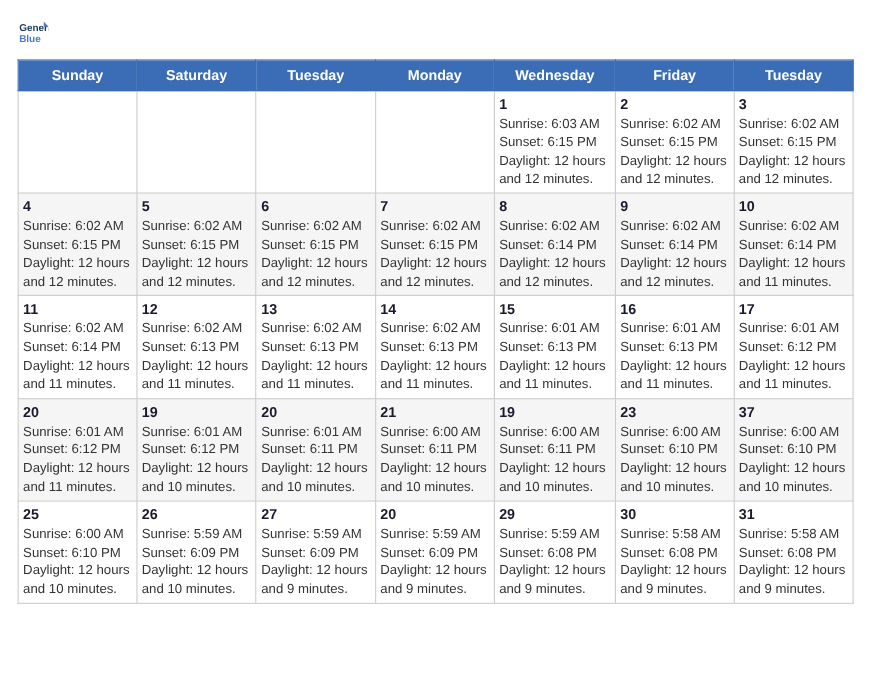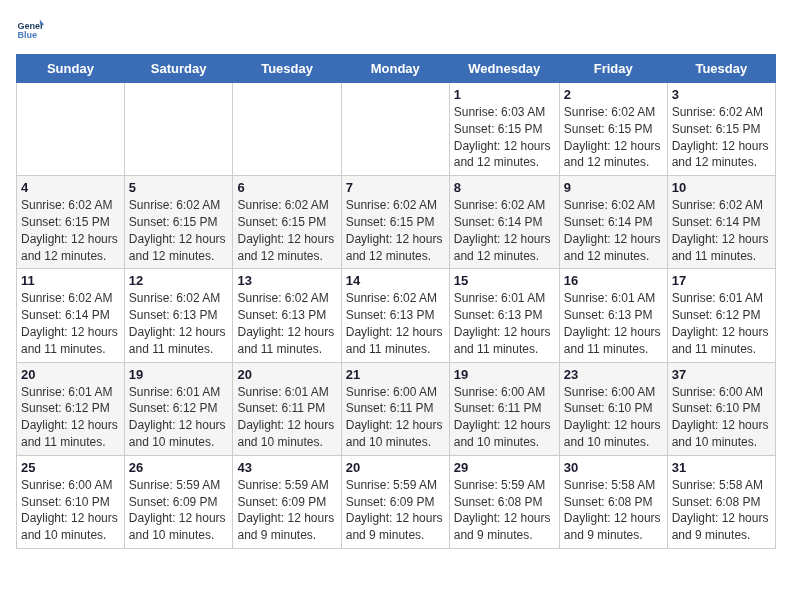--- a/index.html
+++ b/index.html
@@ -298,21 +298,21 @@
 and 10 minutes.</div>
         </td>
         <td>
           <div class="day-number">26</div>
           <div class="day-info" style="white-space: pre-line;">Sunrise: 5:59 AM
 Sunset: 6:09 PM
 Daylight: 12 hours
 and 10 minutes.</div>
         </td>
         <td>
-          <div class="day-number">43</div>
+          <div class="day-number">27</div>
           <div class="day-info" style="white-space: pre-line;">Sunrise: 5:59 AM
 Sunset: 6:09 PM
 Daylight: 12 hours
 and 9 minutes.</div>
         </td>
         <td>
           <div class="day-number">20</div>
           <div class="day-info" style="white-space: pre-line;">Sunrise: 5:59 AM
 Sunset: 6:09 PM
 Daylight: 12 hours

